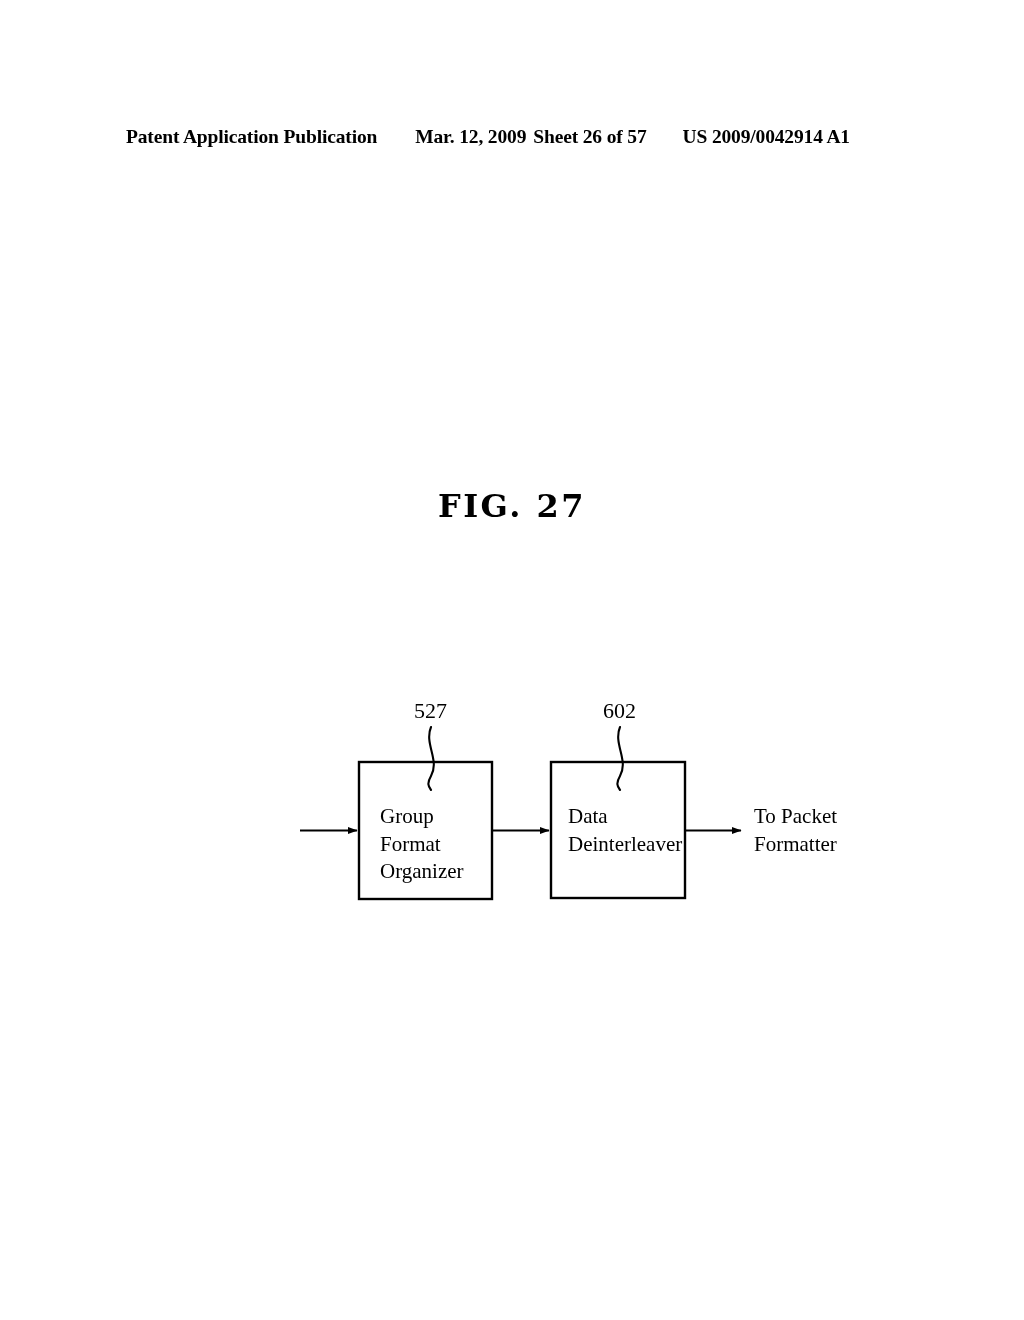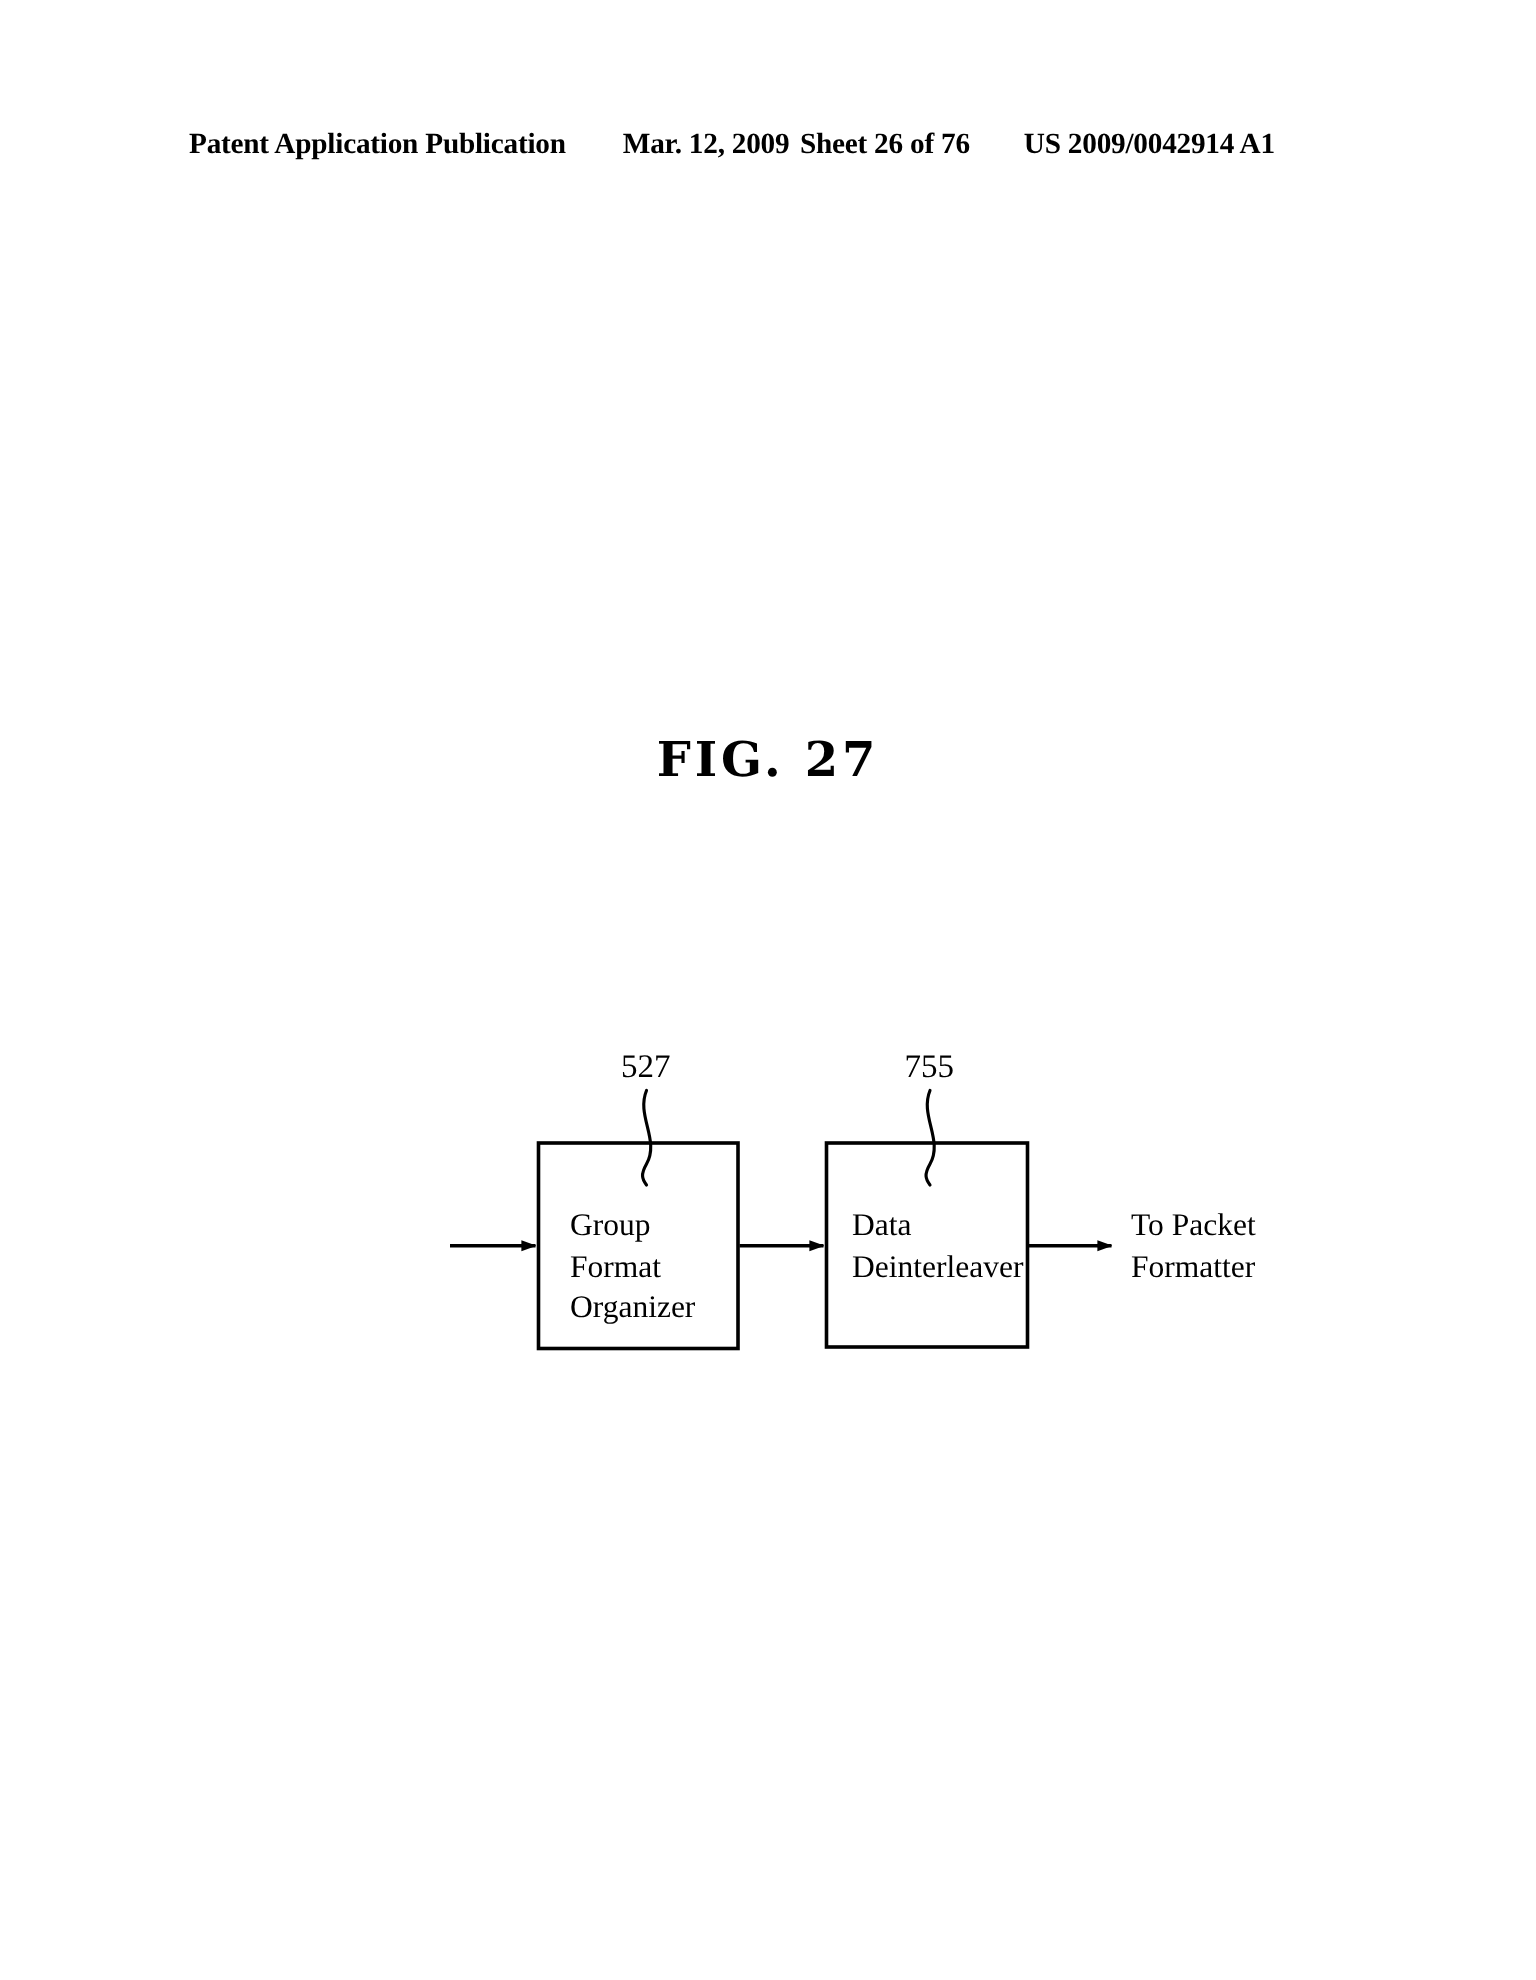--- a/index.html
+++ b/index.html
@@ -33,21 +33,21 @@
     height: 26px;
     display: flex;
     align-items: baseline;
     white-space: nowrap;
     font-weight: bold;
     font-size: 19.5px;
     letter-spacing: -0.15px;
     text-align: right;
   }
   .doc-header .hdr-pub   { margin-right: 38px; }
-  .doc-header .hdr-date  { margin-right: 7px; }
+  .doc-header .hdr-date  { margin-right: 7px; margin-top: 40px; }
   .doc-header .hdr-sheet { margin-right: 36px; }
   .doc-header .hdr-num   { }
 
   
   .fig-title {
     position: absolute;
     left: 0;
     top: 487px;
     width: 1024px;
     text-align: center;
@@ -108,21 +108,21 @@
   #ref-529 { left: 603px; top: 700px; }
 </style>
 </head>
 <body>
 
 <div class="page">
 
   <div class="doc-header">
     <span class="hdr-pub">Patent Application Publication</span>
     <span class="hdr-date">Mar. 12, 2009</span>
-    <span class="hdr-sheet">Sheet 26 of 76</span>
+    <span class="hdr-sheet">Sheet 26 of 57</span>
     <span class="hdr-num">US 2009/0042914 A1</span>
   </div>
 
   <div class="fig-title">FIG. 27</div>
 
   <div class="diagram">
 
     <svg viewBox="0 0 1024 1320" xmlns="http://www.w3.org/2000/svg">
       <defs>
         <marker id="arrowhead" markerWidth="10" markerHeight="8" refX="9.4" refY="4" orient="auto" markerUnits="userSpaceOnUse">
@@ -139,21 +139,21 @@
       <line x1="493" y1="830.5" x2="549" y2="830.5" stroke="#000000" stroke-width="2.2" marker-end="url(#arrowhead)"></line>
 
       <line x1="686" y1="830.5" x2="741" y2="830.5" stroke="#000000" stroke-width="2.2" marker-end="url(#arrowhead)"></line>
 
       <path d="M 431 727 C 424 744, 440 760, 431 776 C 427 783, 428 786, 431 790" fill="none" stroke="#000000" stroke-width="2.1" stroke-linecap="round"></path>
 
       <path d="M 620 727 C 613 744, 629 760, 620 776 C 616 783, 617 786, 620 790" fill="none" stroke="#000000" stroke-width="2.1" stroke-linecap="round"></path>
     </svg>
 
     <div class="ref-num" id="ref-527">527</div>
-    <div class="ref-num" id="ref-529">755</div>
+    <div class="ref-num" id="ref-529">602</div>
 
     <div class="io-label" id="lbl-to-packet">To Packet
 Formatter</div>
 
     <div class="lbl" id="box-label-527">Group
 Format
 Organizer</div>
     <div class="lbl" id="box-label-529">Data
 Deinterleaver</div>
 

